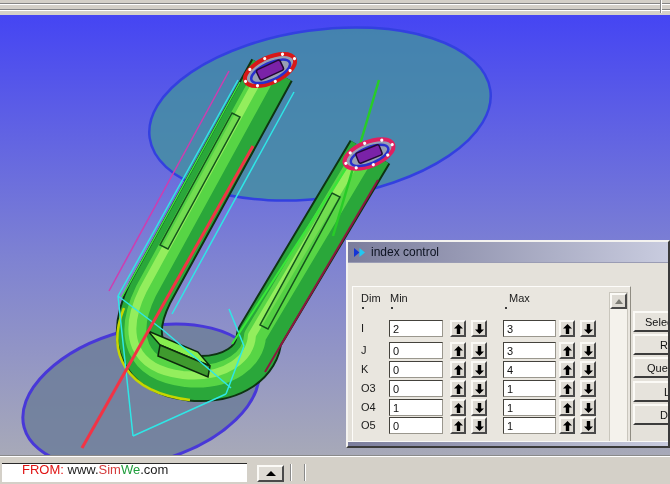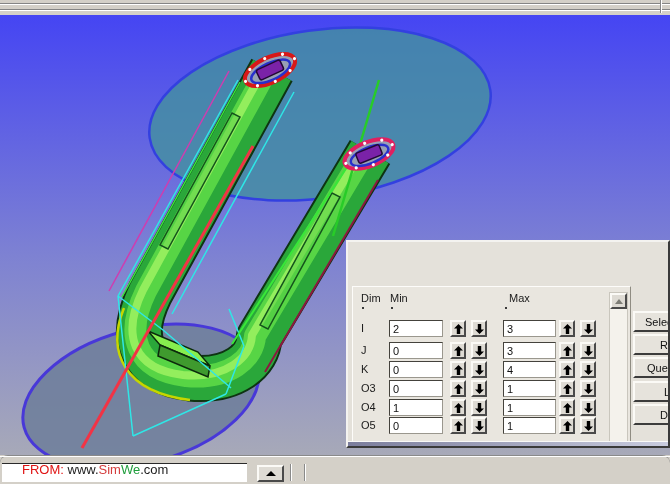--- a/index.html
+++ b/index.html
@@ -64,21 +64,21 @@
            border-color:#fbfaf6 #3c3c3c #3c3c3c #fbfaf6;
            font-family:"Liberation Sans",sans-serif;font-size:11px;color:#111;
            text-align:left;padding:0;cursor:default;}
   .sb1{padding-left:10px;} .sb2{padding-left:25px;} .sb3{padding-left:12px;}
   .sb4{padding-left:29px;} .sb5{padding-left:25px;}
   #dlg-bottom-strip{position:absolute;left:0;right:0;bottom:0;height:5px;
            background:linear-gradient(90deg,#7b7d9c,#c9ccdf);border-top:1px solid #fafaf8;}
 
   
   #statusbar{position:absolute;left:0;top:455px;width:670px;height:29px;background:#d4d0c8;
-             border-top:1px solid #8a8a8a;border-radius:8px;}
+             border-top:1px solid #8a8a8a;}
   #statusbar::before{content:"";position:absolute;left:0;top:0;width:670px;height:1px;background:#fff;}
   #srcfield{position:absolute;left:2px;top:7px;width:245px;height:19px;background:#ffffff;
             border-top:1px solid #2a2a2a;overflow:hidden;}
   #srctext{position:absolute;left:20px;top:-2px;font-size:13px;white-space:pre;}
   #upbtn{position:absolute;left:257px;top:9px;width:27px;height:17px;
          background:#dedbd4;border:2px solid;border-color:#fbfaf6 #4a4a4a #4a4a4a #fbfaf6;
          display:flex;align-items:center;justify-content:center;padding:0;}
   #upbtn .tri{width:0;height:0;border-left:5px solid transparent;border-right:5px solid transparent;
          border-bottom:5px solid #000;}
   .sep{position:absolute;top:8px;width:1px;height:17px;background:#8a8a8a;box-shadow:1px 0 0 #fff;}
@@ -173,20 +173,27 @@
           <circle cx="352" cy="162" r="1.6"></circle>
             <circle cx="386" cy="162" r="1.6"></circle>
         </g>
       </g>
 
       <path d="M253 146 L82 448" stroke="#f23345" stroke-width="3"></path>
     </svg>
   </div>
 
   <div id="dialog">
+    <div id="titlebar">
+      <svg class="ticon" viewBox="0 0 13 13">
+        <polygon points="1,2 6.5,6.5 1,11" fill="#1535d6"></polygon>
+        <polygon points="6.5,2 12,6.5 6.5,11" fill="#22c8f0"></polygon>
+      </svg>
+      <span>index control</span>
+    </div>
     <div id="dlgbody">
       <div id="panel">
         <span class="hdr" style="left:8px">Dim</span>
         <span class="hdr" style="left:37px">Min</span>
         <span class="hdr" style="left:156px">Max</span>
         <span class="hdot" style="left:9px"></span>
         <span class="hdot" style="left:38px"></span>
         <span class="hdot" style="left:152px"></span>
 
         <div>

